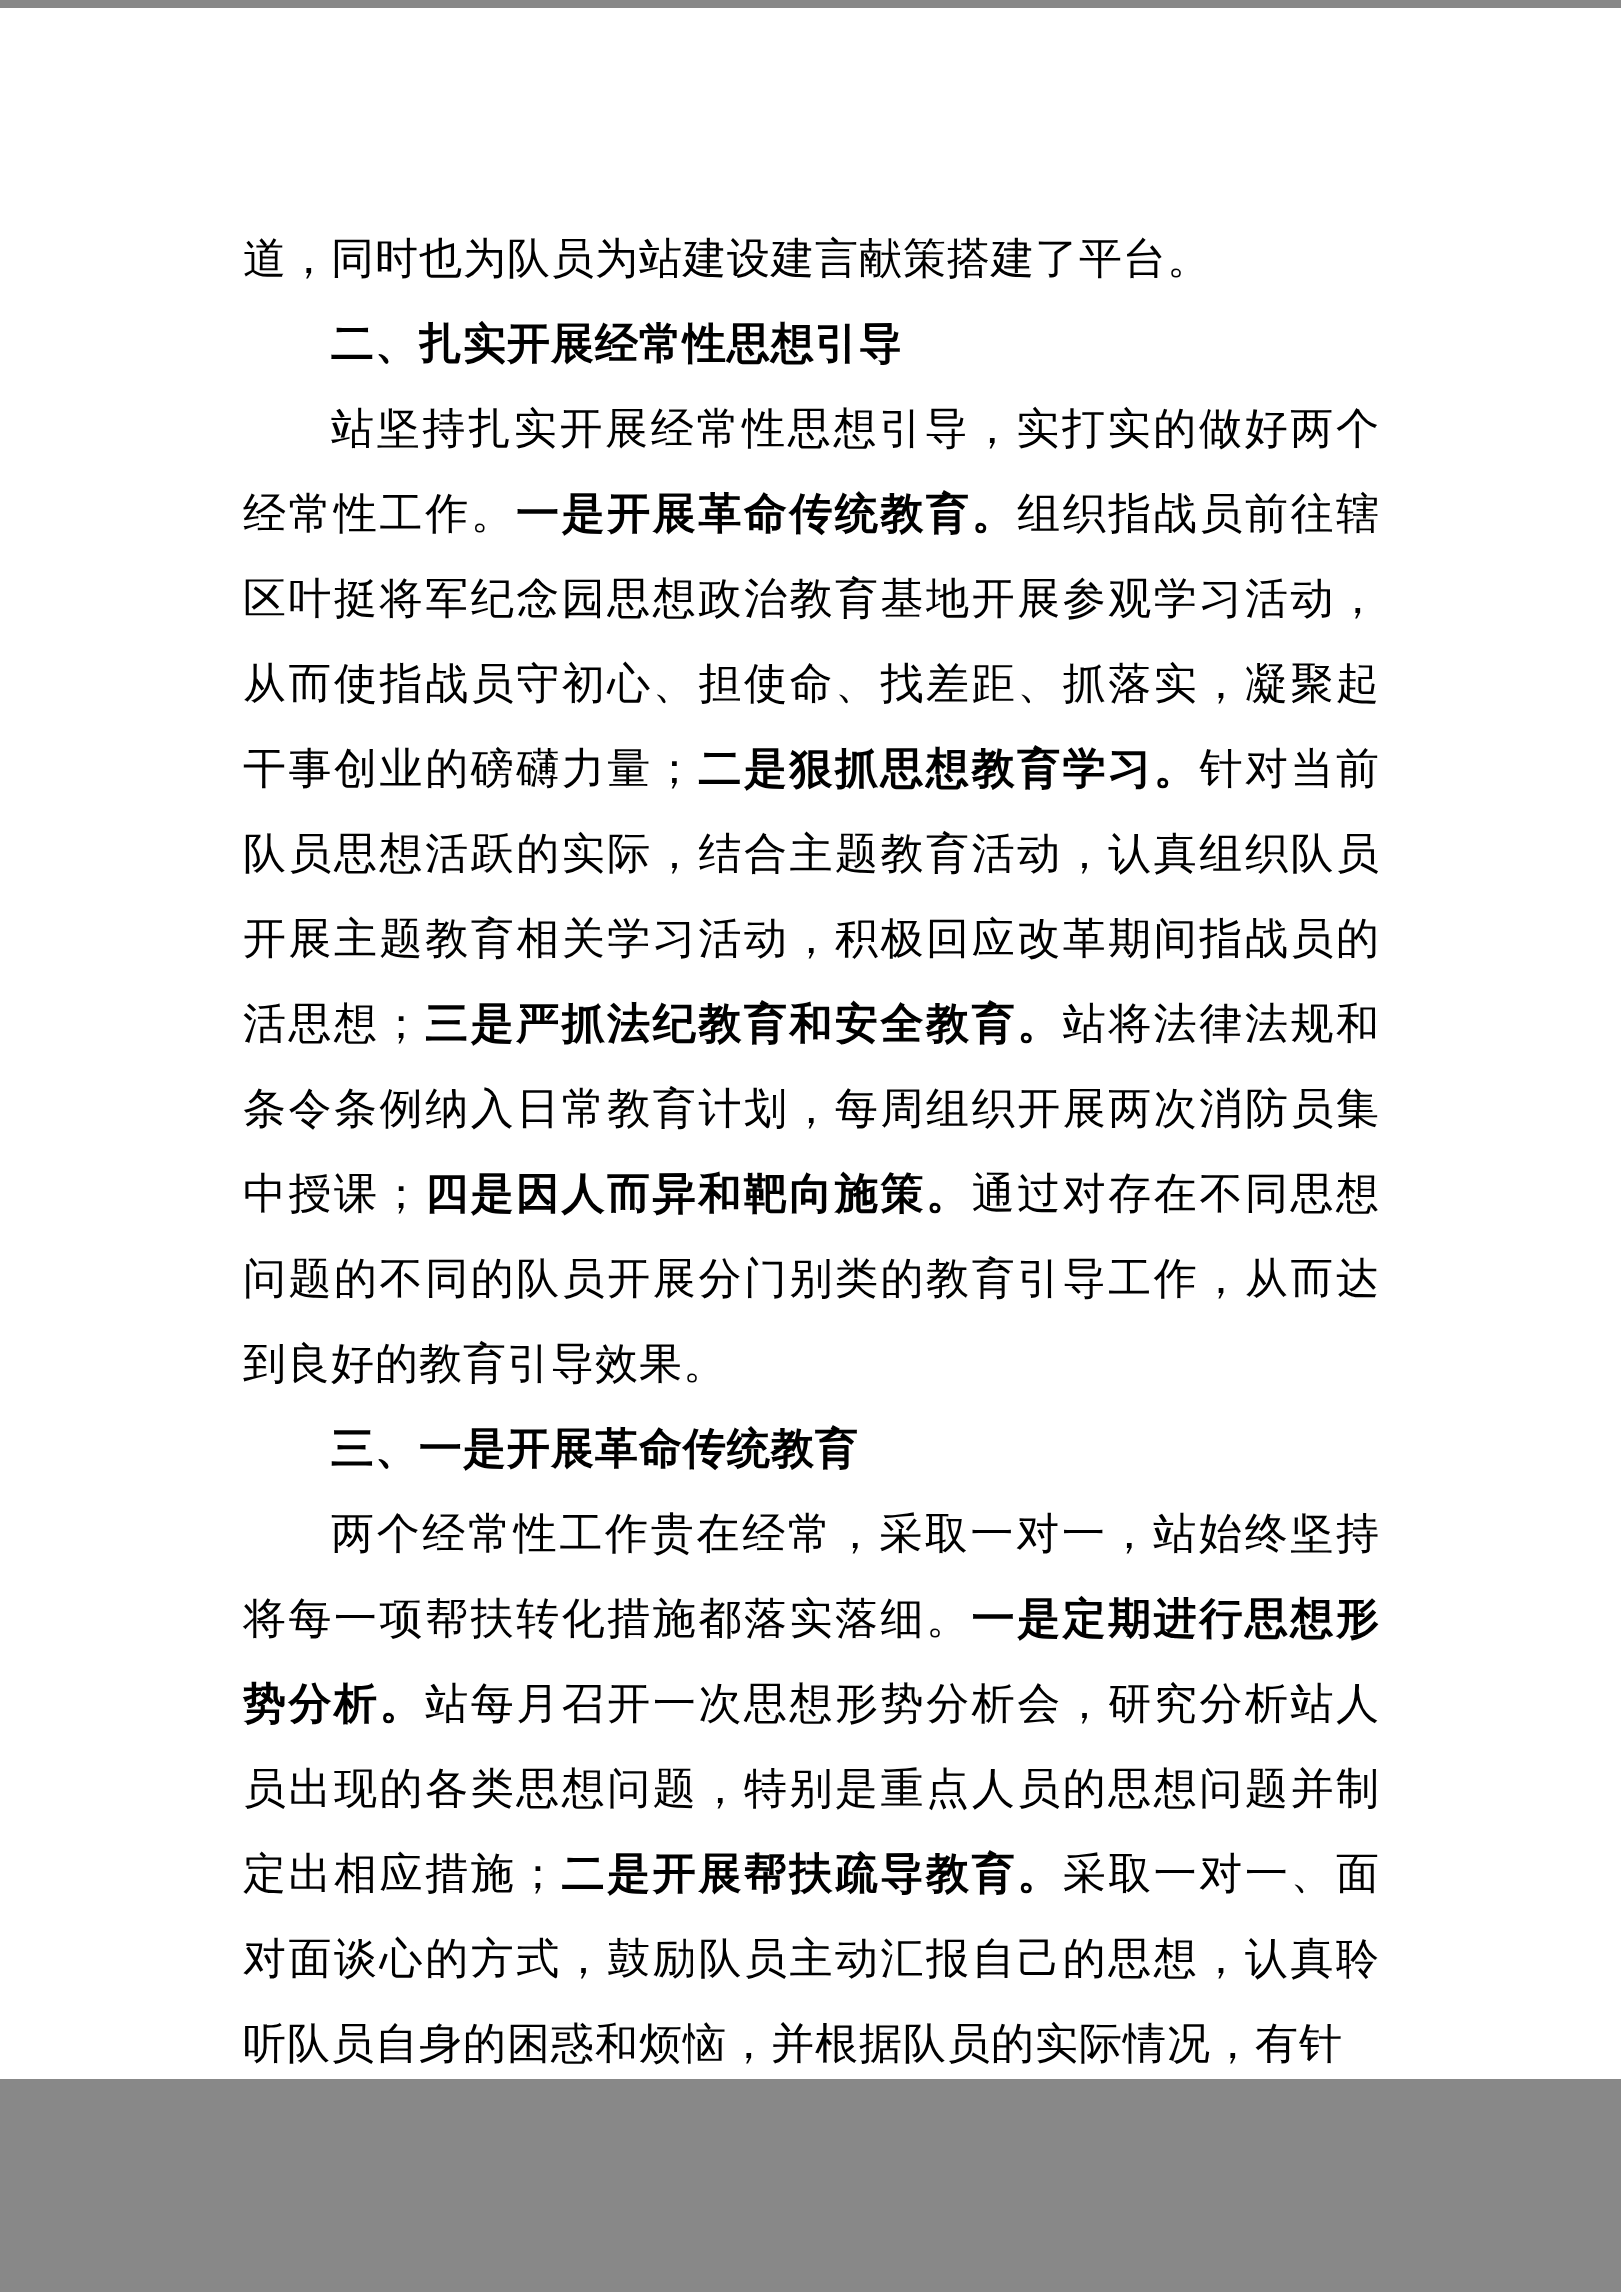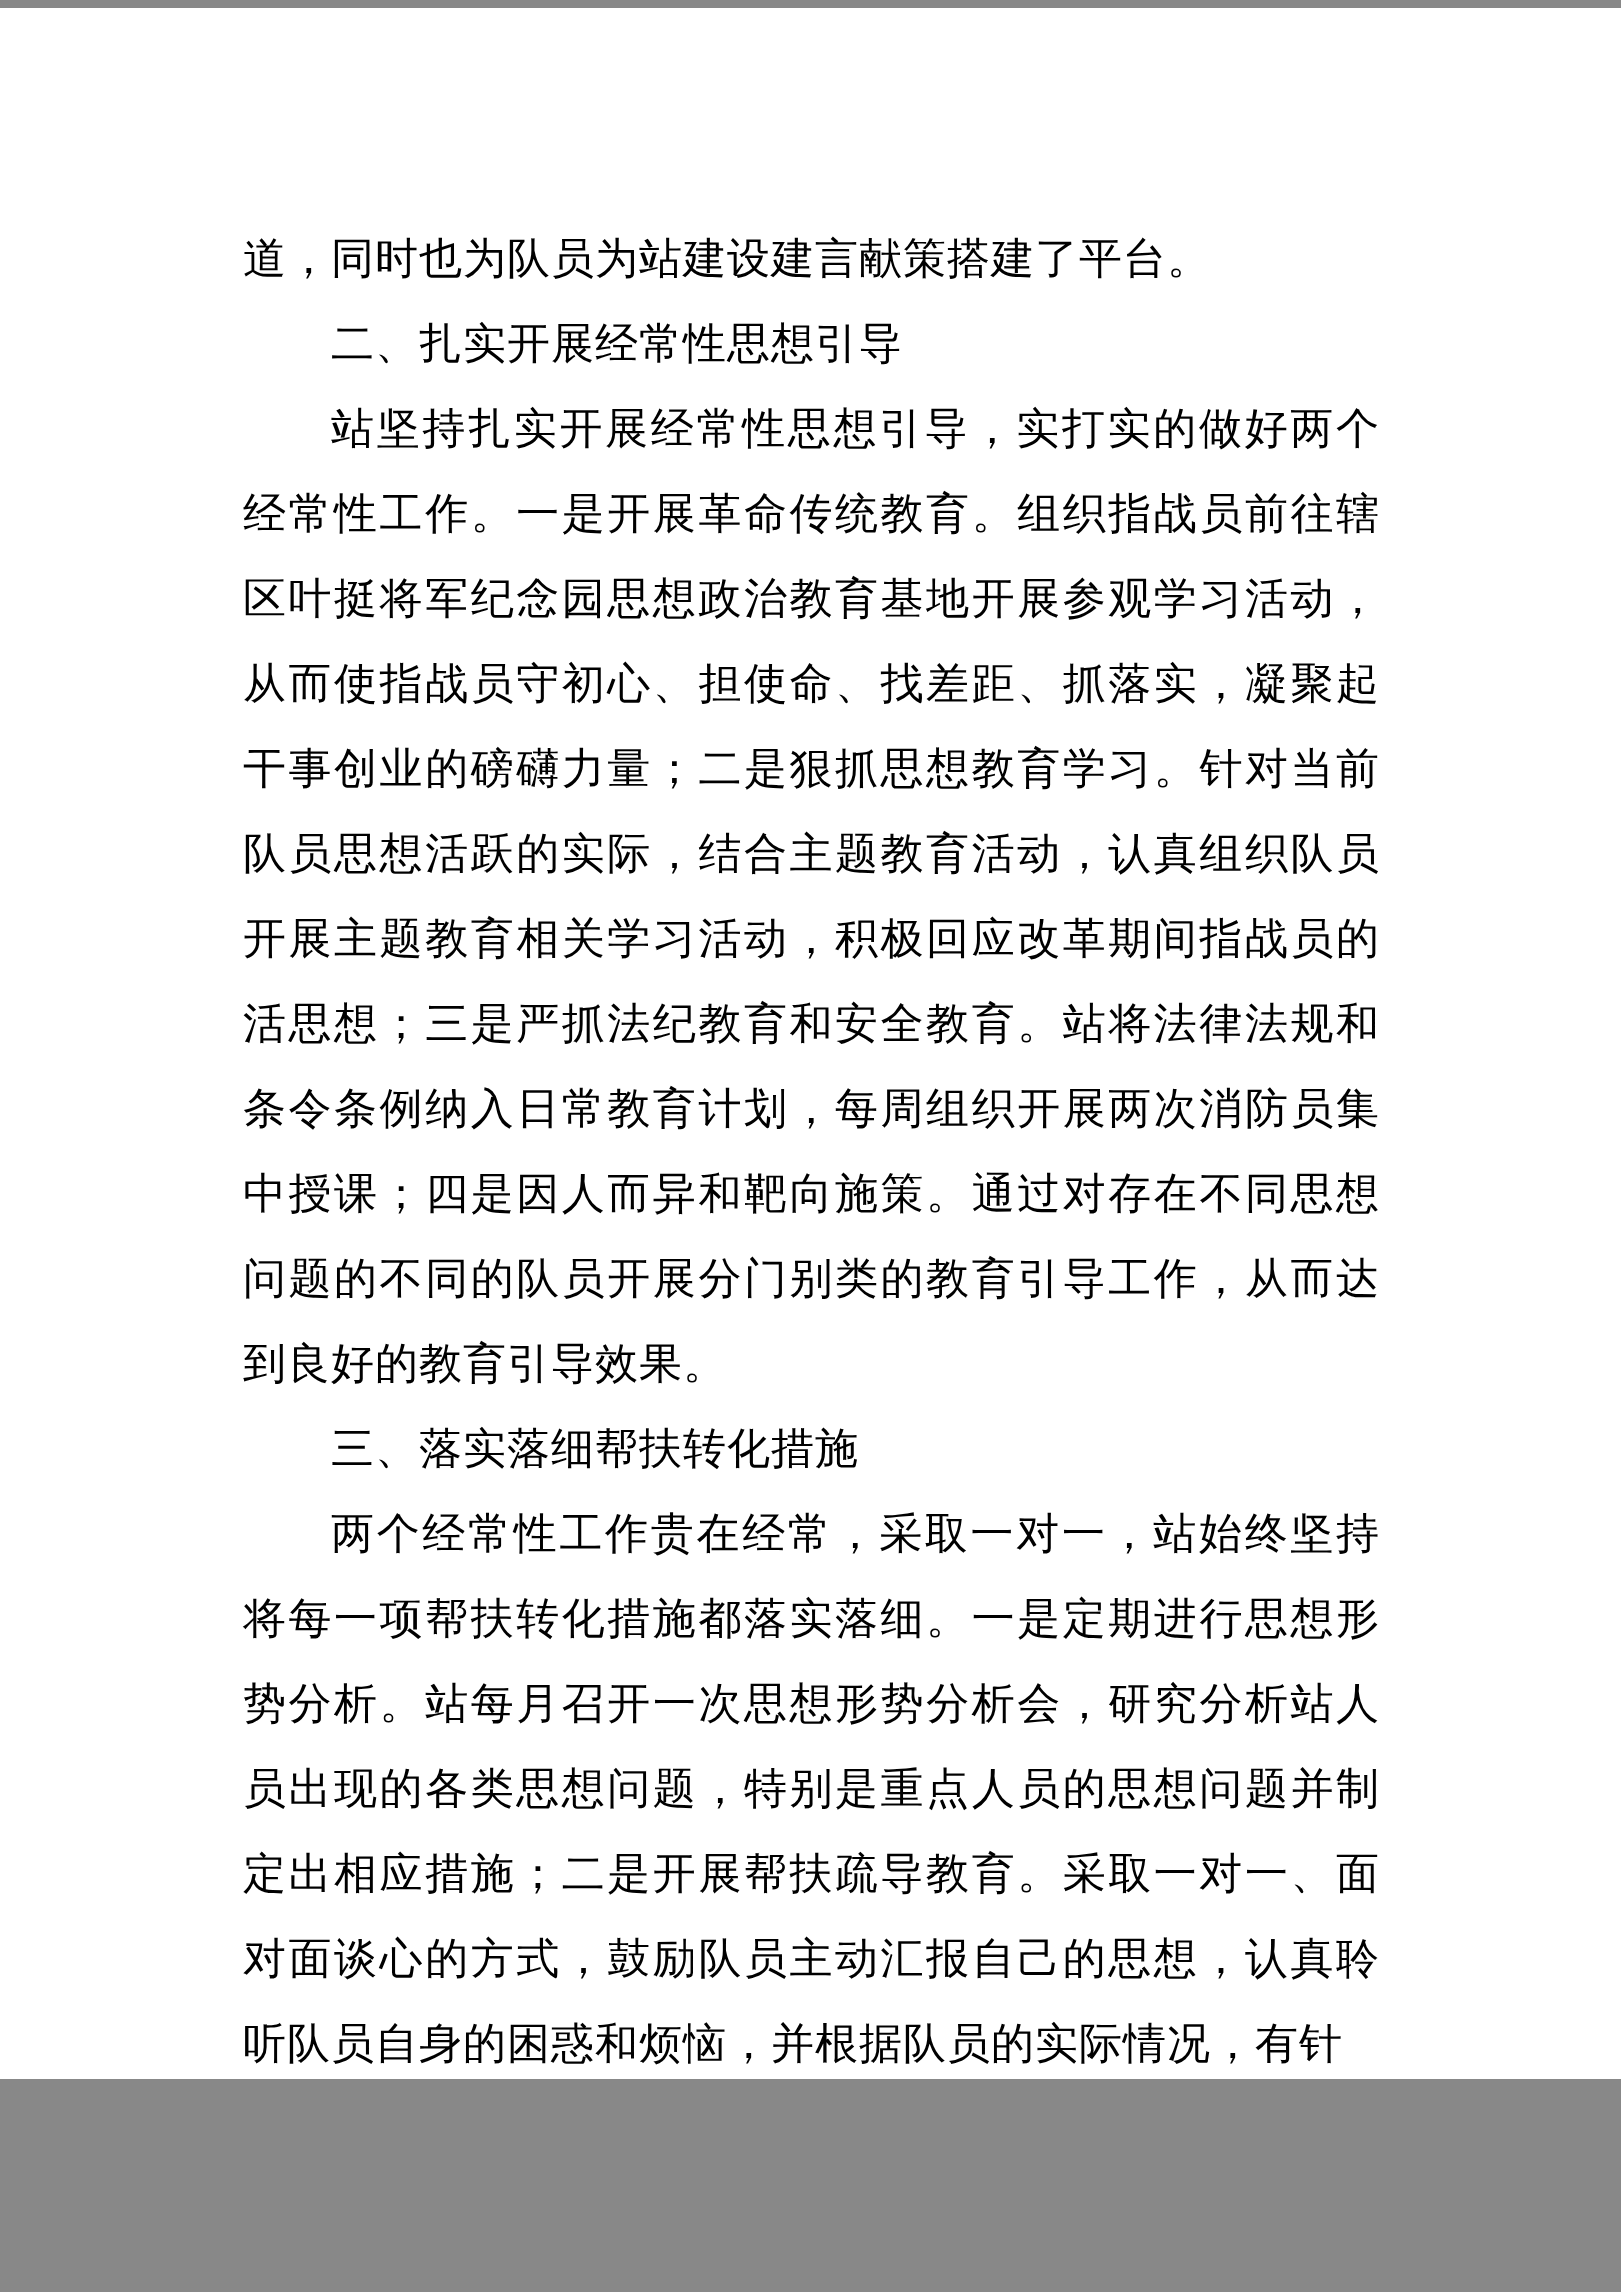--- a/index.html
+++ b/index.html
@@ -32,31 +32,31 @@
     letter-spacing:1px;
   }
   .content p{
     margin:0;
     padding:0;
   }
   .content p.indent{
     text-indent:88px;
   }
   .content .run-bold{
-    font-weight:400;
+    font-weight:700;
   }
   .content p.heading{
     font-weight:700;
   }
 </style>
 </head>
 <body>
 
 <div class="page">
   <div class="content">
       <p class="body"><span class="run-regular">道，同时也为队员为站建设建言献策搭建了平台。</span></p>
       <p class="heading indent"><span class="run-bold">二、扎实开展经常性思想引导</span></p>
       <p class="body indent"><span class="run-regular">站坚持扎实开展经常性思想引导，实打实的做好两个经常性工作。</span><span class="run-bold">一是开展革命传统教育。</span><span class="run-regular">组织指战员前往辖区叶挺将军纪念园思想政治教育基地开展参观学习活动，从而使指战员守初心、担使命、找差距、抓落实，凝聚起干事创业的磅礴力量；</span><span class="run-bold">二是狠抓思想教育学习。</span><span class="run-regular">针对当前队员思想活跃的实际，结合主题教育活动，认真组织队员开展主题教育相关学习活动，积极回应改革期间指战员的活思想；</span><span class="run-bold">三是严抓法纪教育和安全教育。</span><span class="run-regular">站将法律法规和条令条例纳入日常教育计划，每周组织开展两次消防员集中授课；</span><span class="run-bold">四是因人而异和靶向施策。</span><span class="run-regular">通过对存在不同思想问题的不同的队员开展分门别类的教育引导工作，从而达到良好的教育引导效果。</span></p>
-      <p class="heading indent"><span class="run-bold">三、落实落细帮扶转化措施</span></p>
+      <p class="heading indent"><span class="run-bold">三、一是开展革命传统教育</span></p>
       <p class="body indent"><span class="run-regular">两个经常性工作贵在经常，采取一对一，站始终坚持将每一项帮扶转化措施都落实落细。</span><span class="run-bold">一是定期进行思想形势分析。</span><span class="run-regular">站每月召开一次思想形势分析会，研究分析站人员出现的各类思想问题，特别是重点人员的思想问题并制定出相应措施；</span><span class="run-bold">二是开展帮扶疏导教育。</span><span class="run-regular">采取一对一、面对面谈心的方式，鼓励队员主动汇报自己的思想，认真聆听队员自身的困惑和烦恼，并根据队员的实际情况，有针</span></p>
     </div>
 </div>
 
 
 </body></html>

